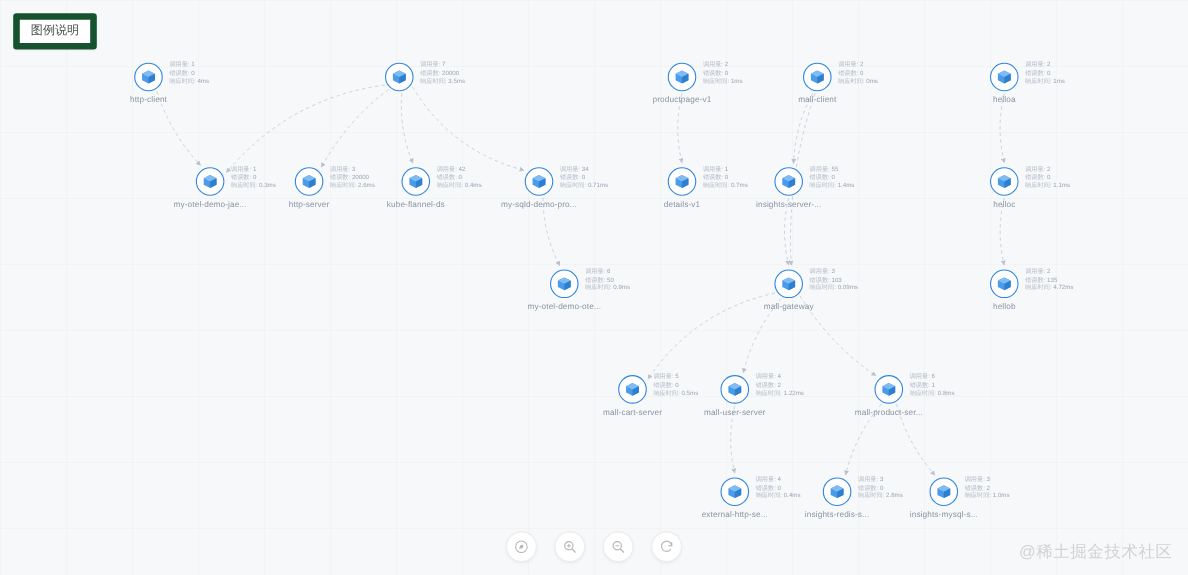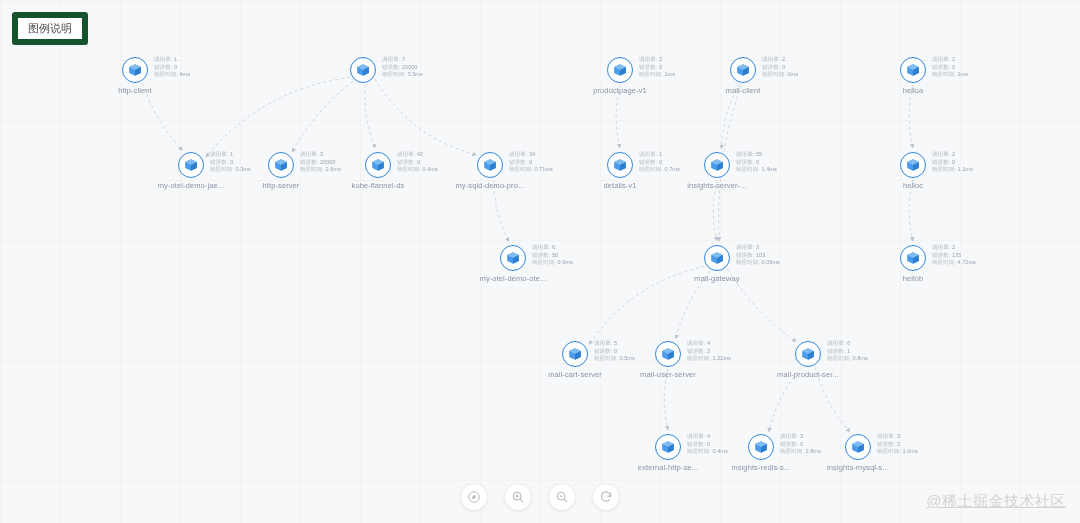--- a/index.html
+++ b/index.html
@@ -62,21 +62,21 @@
     background:#ffffff;border:1px solid #ececec;
     display:flex;align-items:center;justify-content:center;
     box-shadow:0 1px 3px rgba(0,0,0,0.06);cursor:pointer;
     color:#b6b6b6;
   }
   .tool-btn svg{display:block;}
 
   .watermark{
     position:absolute;right:14px;bottom:12px;
     font-size:15px;color:#d2d2d2;letter-spacing:.5px;
-    z-index:30;user-select:none;text-decoration:underline;
+    z-index:30;user-select:none;
   }
 </style>
 </head>
 <body>
 
 <div id="canvas">
   <svg id="edges">
       <defs>
         <marker id="ah" viewBox="0 0 10 10" refX="9" refY="5" markerWidth="5" markerHeight="5" orient="auto-start-reverse">
           <path d="M0 0 L10 5 L0 10 z" fill="#b9c2cf"></path>

